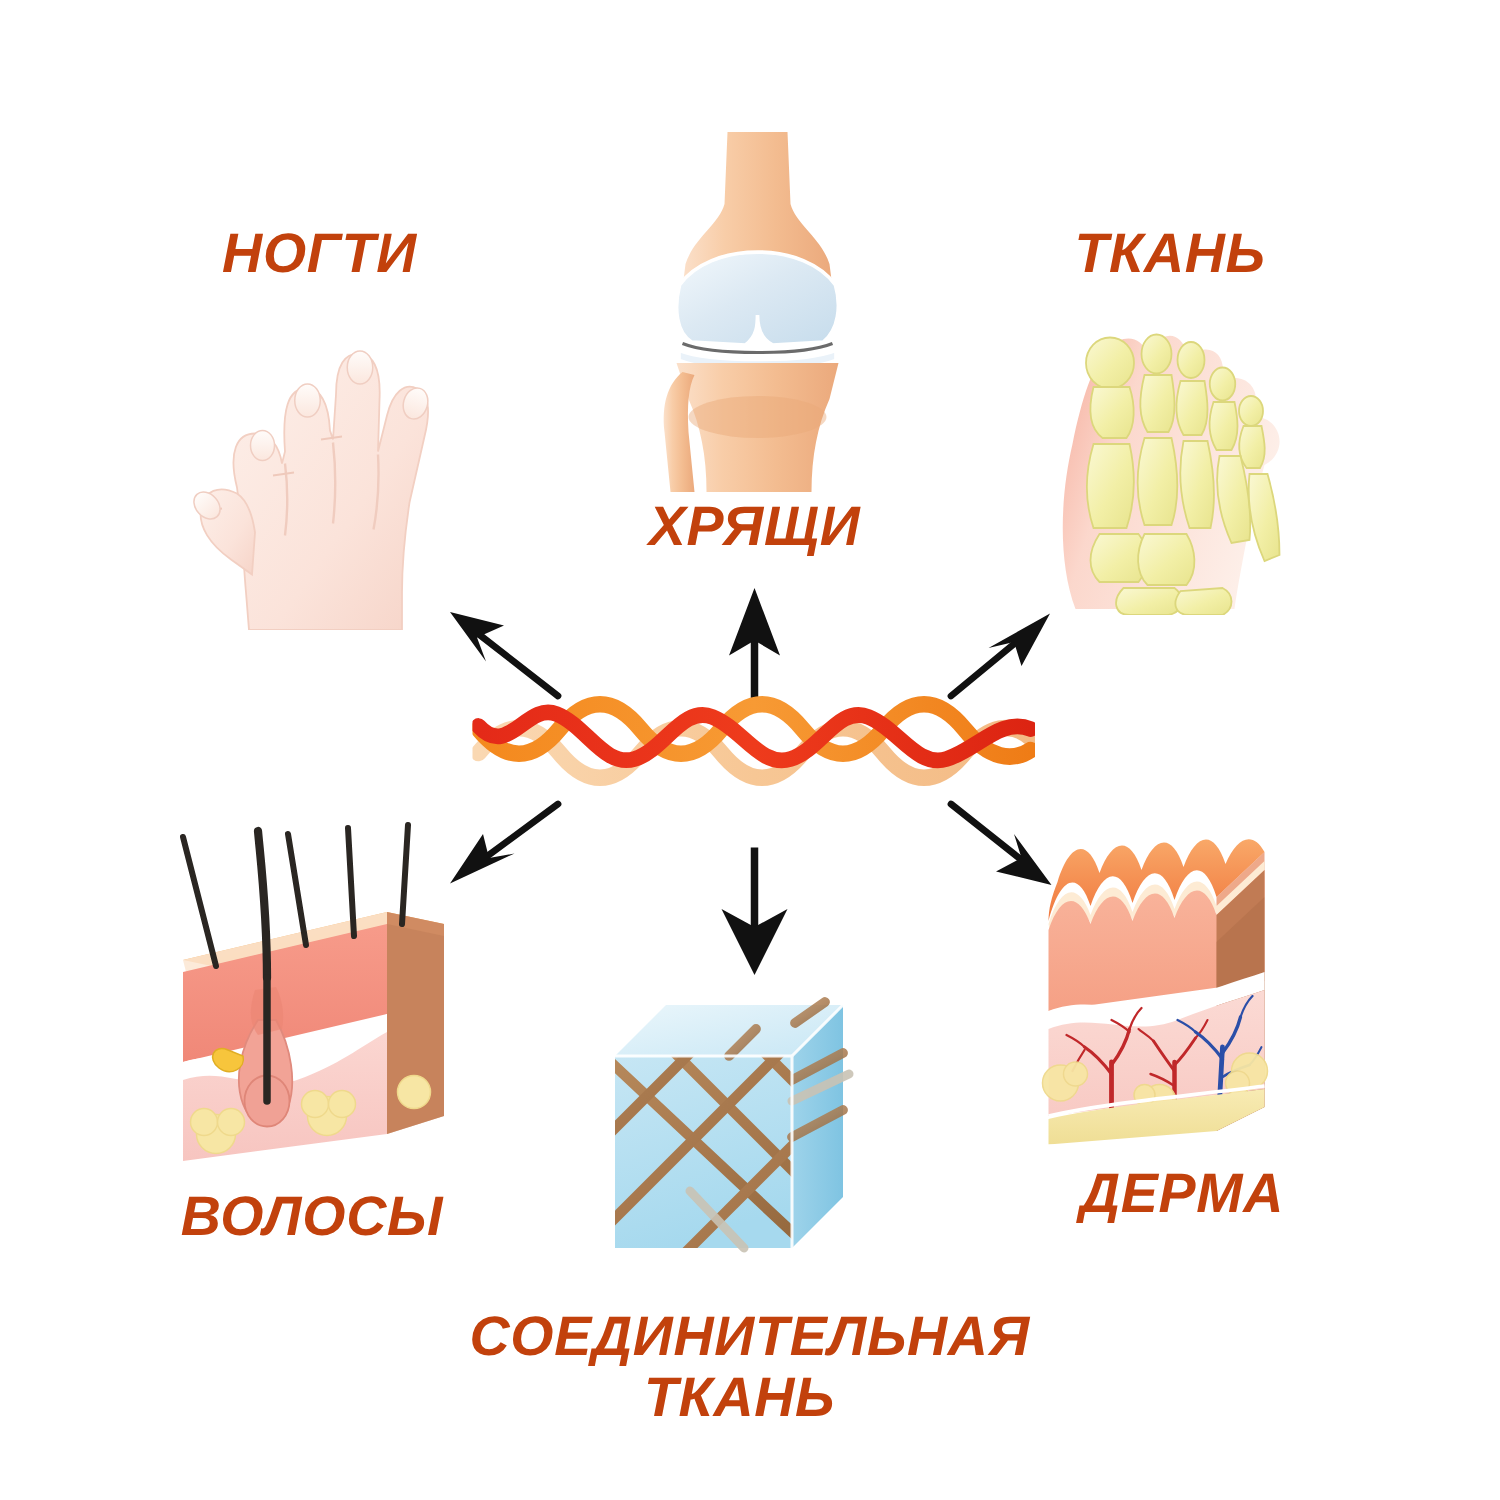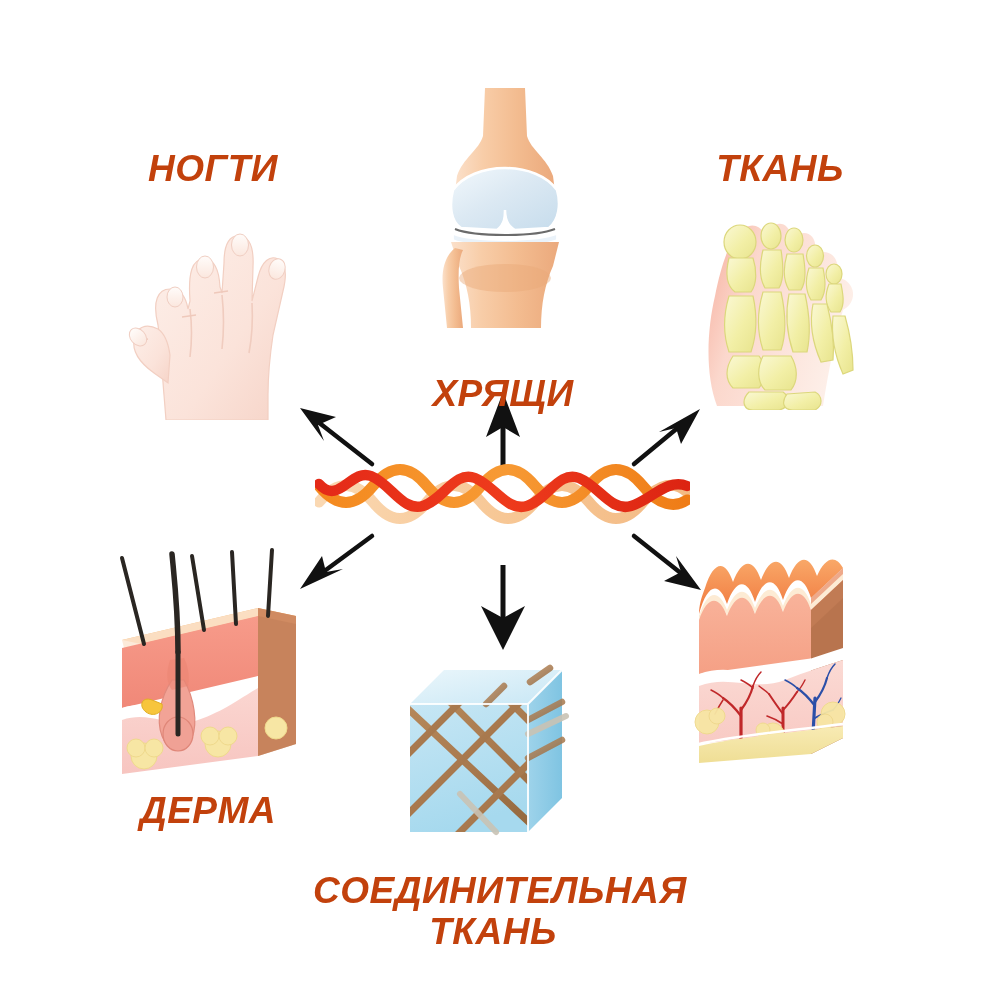--- a/index.html
+++ b/index.html
@@ -152,21 +152,21 @@
       <path d="M18,146 C38,154 102,154 122,146 L122,152 C102,160 38,160 18,152 Z" fill="#EAF2F9" stroke="#FFFFFF" stroke-width="1.8"></path>
 
       <path d="M16,154 L124,154 L118,178 C110,196 106,216 106,240 L36,240
                C36,216 32,196 24,178 Z" fill="url(#boneG)"></path>
 
       <ellipse cx="70" cy="190" rx="46" ry="14" fill="#E8A878" opacity="0.45"></ellipse>
 
       <path d="M20,160 C10,168 6,182 8,200 L12,240 L28,240 L24,200 C23,182 24,170 28,162 Z" fill="url(#boneG)"></path>
     </svg>
   </div>
-  <div class="label" style="left:383px; top:330px; width:240px; font-size:37px;margin-top:43px;">ХРЯЩИ</div>
+  <div class="label" style="left:383px; top:330px; width:240px; font-size:37px;">ХРЯЩИ</div>
 
   <div class="art" style="left:695px; top:210px; width:175px; height:200px;">
     <svg viewBox="0 0 175 200" width="175" height="200">
       <defs>
         <linearGradient id="footSkin" x1="0" y1="0" x2="1" y2="0.4">
           <stop offset="0%" stop-color="#F5A693"></stop>
           <stop offset="35%" stop-color="#FBD4C8"></stop>
           <stop offset="100%" stop-color="#FDEDE6"></stop>
         </linearGradient>
         <linearGradient id="boneY" x1="0" y1="0" x2="1" y2="1">
@@ -300,21 +300,21 @@
         <path d="M44,96 L22,10" stroke-width="4"></path>
         <path d="M78,104 C78,60 74,28 72,6" stroke-width="5.5"></path>
         <path d="M104,82 L92,8" stroke-width="4"></path>
         <path d="M136,76 L132,4" stroke-width="4"></path>
         <path d="M168,68 L172,2" stroke-width="4"></path>
       </g>
 
       <path d="M78,104 C78,140 78,170 78,186" stroke="#2A2622" stroke-width="5" fill="none" stroke-linecap="round"></path>
     </svg>
   </div>
-  <div class="label" style="left:83px; top:790px; width:250px; font-size:37px;">ДЕРМА</div>
+  <div class="label" style="left:83px; top:790px; width:250px; font-size:37px;">ВОЛОСЫ</div>
 
   <div class="art" style="left:400px; top:662px; width:180px; height:180px;">
     <svg viewBox="0 0 180 180" width="180" height="180">
       <defs>
         <linearGradient id="cubeFront" x1="0" y1="0" x2="0.3" y2="1">
           <stop offset="0%" stop-color="#C6E6F4"></stop>
           <stop offset="100%" stop-color="#A6D9EE"></stop>
         </linearGradient>
         <linearGradient id="cubeTop" x1="0" y1="0" x2="1" y2="1">
           <stop offset="0%" stop-color="#EAF6FB"></stop>
@@ -449,14 +449,15 @@
         <circle cx="70" cy="172" r="7"></circle>
         <circle cx="140" cy="156" r="12"></circle>
         <circle cx="132" cy="164" r="8"></circle>
       </g>
 
       <path d="M6,186 C40,178 86,174 150,166" stroke="#FFFFFF" stroke-width="2.5" fill="none"></path>
 
       <path d="M6,188 C40,180 86,176 150,168 L150,180 L118,196 L6,205 Z" fill="url(#dFat)"></path>
     </svg>
   </div>
+  <div class="label" style="left:668px; top:775px; width:240px; font-size:37px;">ДЕРМА</div>
 
 </div>
 
 </body></html>

